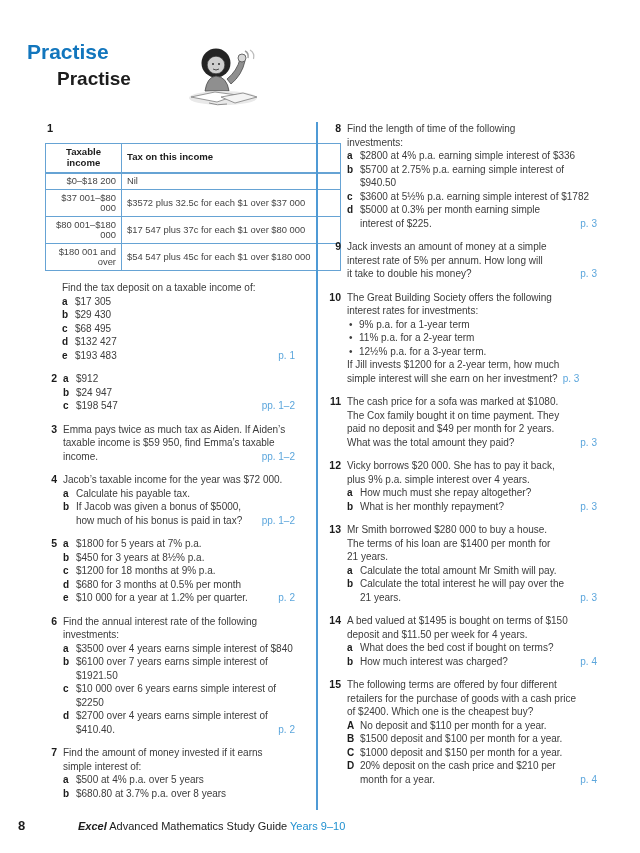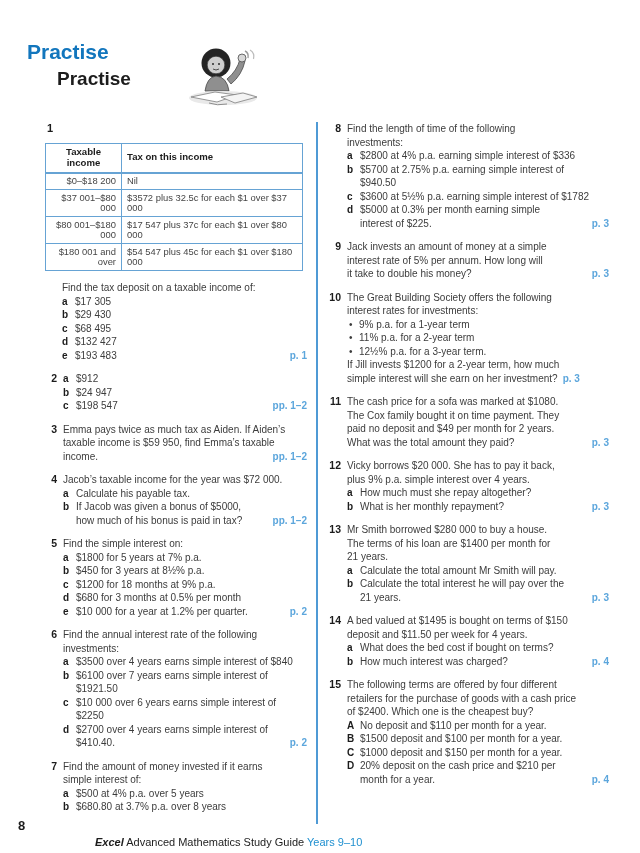--- a/index.html
+++ b/index.html
@@ -29,44 +29,44 @@
     position:absolute; left:-3px; top:0; width:15px;
     text-align:right; font-weight:bold; color:#1c1c1c; font-size:10.5px;
   }
   .q-content { position:relative; }
   .q-intro { white-space:pre-line; }
   .q-item { position:relative; padding-left:13px; }
   .q-label { position:absolute; left:0; top:0; font-weight:bold; color:#1c1c1c; }
   .q-item-text { white-space:pre-line; display:block; }
   .q-bullet { position:relative; padding-left:12px; }
   .q-dot { position:absolute; left:2px; top:0; }
-  .page-ref { position:absolute; right:0; bottom:0; color:var(--ref-blue);font-weight:bold; }
+  .page-ref { position:absolute; right:12px; bottom:0; color:var(--ref-blue); }
   .page-ref.inline { position:static; margin-left:5px; }
   
   .q-first { margin-bottom:10px; }
   .q-num-standalone { font-weight:bold; color:#1c1c1c; font-size:11px; margin:0 0 7px 2px; }
   table.tax {
     border-collapse:collapse;
-    width:258px;
+    width:296px;
     font-size:9.4px; line-height:10.5px;
     margin-bottom:10px;
     color:#454545;
   }
   table.tax th, table.tax td { border:1px solid var(--table-border); padding:2.5px 5px; }
   table.tax th {
     font-weight:bold; color:#1c1c1c; text-align:left; font-size:9.6px;
     border-bottom-width:2px; padding-top:3.5px; padding-bottom:3.5px;
   }
   table.tax th:first-child { text-align:center; }
   table.tax td:first-child { text-align:right; width:76px; }
   .q1-body { position:relative; padding-left:17px; }
   
   .footer { position:absolute; top:818px; left:0; width:640px; }
   .page-num { position:absolute; left:18px; top:0; font-weight:bold; font-size:13px; color:#1c1c1c; }
-  .book-title { position:absolute; left:78px; top:18px; font-size:11px; color:#1c1c1c;margin-left:17px; }
+  .book-title { position:absolute; left:78px; top:2px; font-size:11px; color:#1c1c1c; }
   .brand { font-style:italic; font-weight:bold; }
   .years { color:var(--years-blue); }
 </style>
 </head>
 <body>
 
 <div class="page" style="--title-blue: #1276bd; --ref-blue: #5ca6dc; --divider-blue: #4f9ad5; --table-border: #66a3d4; --years-blue: #2090d0;">
 
   <div class="hdr">
     <div class="title-blue">Practise</div>
@@ -192,21 +192,20 @@
               <span class="q-label">b</span>
               <span class="q-item-text">If Jacob was given a bonus of $5000,
 how much of his bonus is paid in tax?</span>
             </div>
             <span class="page-ref">pp. 1–2</span>
           </div>
         </div>
         <div class="question">
           <span class="q-number">5</span>
           <div class="q-content">
-            <p class="q-intro">Find the simple interest on:</p>
             <div class="q-item">
               <span class="q-label">a</span>
               <span class="q-item-text">$1800 for 5 years at 7% p.a.</span>
             </div>
             <div class="q-item">
               <span class="q-label">b</span>
               <span class="q-item-text">$450 for 3 years at 8½% p.a.</span>
             </div>
             <div class="q-item">
               <span class="q-label">c</span>

